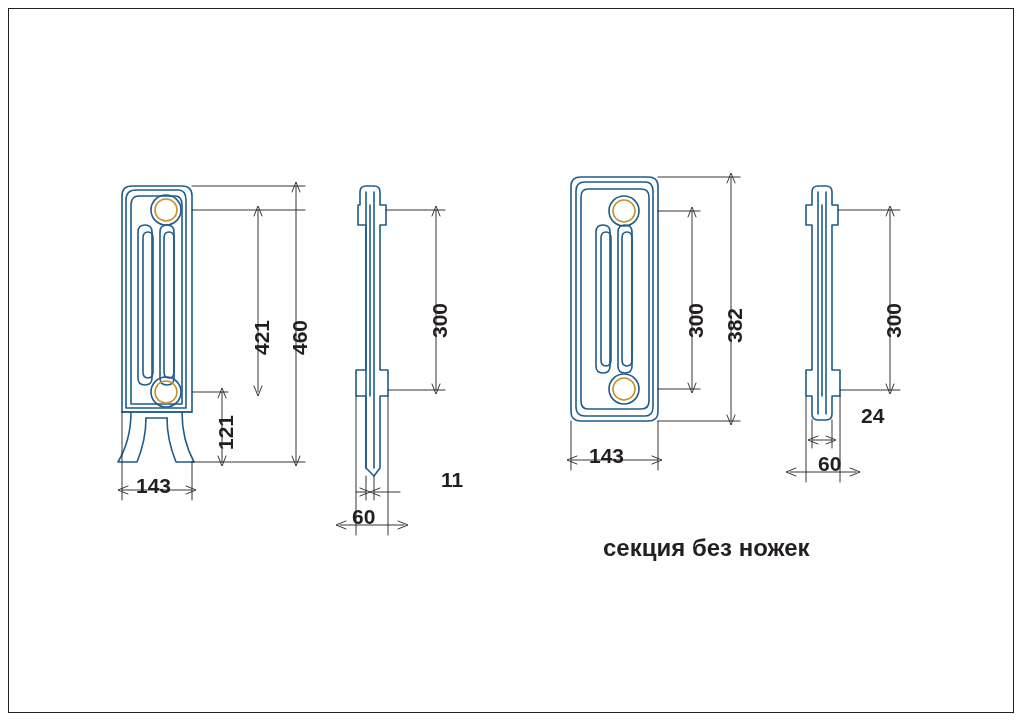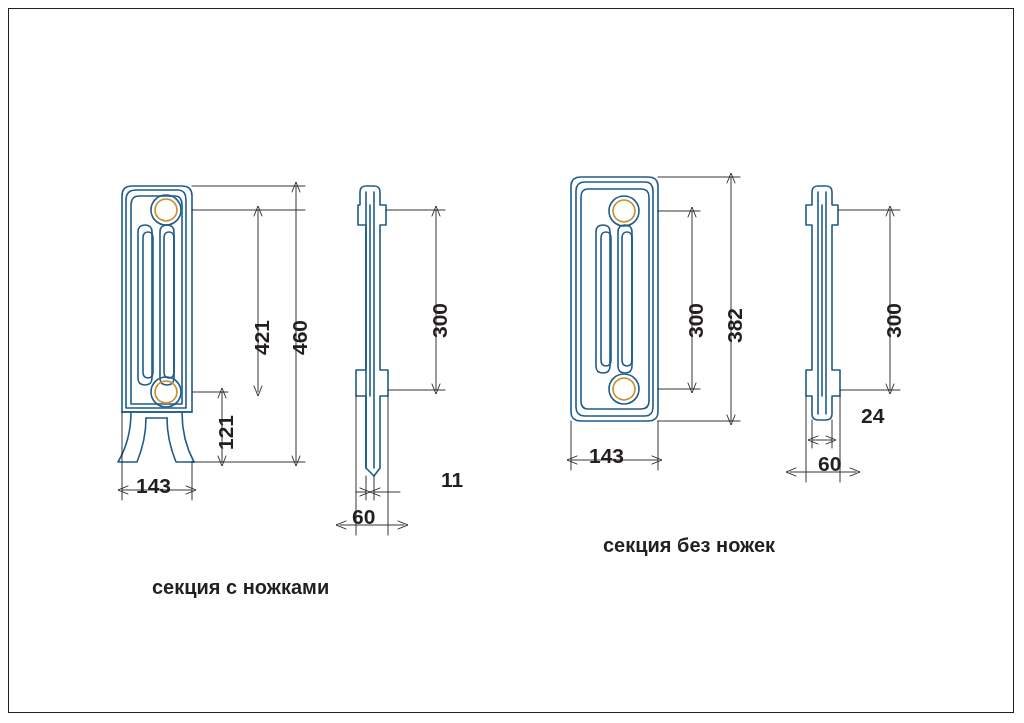--- a/index.html
+++ b/index.html
@@ -33,21 +33,21 @@
     top: 48px;
     width: 1024px;
     text-align: center;
     font-size: 21px;
     font-weight: bold;
     color: #231f20;
     letter-spacing: 0.2px;
   }
   .caption {
     position: absolute;
-    font-size: 20px;
+    font-size: 24px;
     font-weight: bold;
     color: #231f20;
     white-space: nowrap;
   }
   #caption-legs {
     left: 152px;
     top: 576px;
   }
   #caption-nolegs {
     left: 603px;
@@ -229,15 +229,14 @@
   <div class="dimtext" style="left:352px; top:505px;">60</div>
 
   <div class="dimtext vert" style="left:684px; top:338px;">300</div>
   <div class="dimtext vert" style="left:723px; top:343px;">382</div>
   <div class="dimtext" style="left:589px; top:444px;">143</div>
 
   <div class="dimtext vert" style="left:882px; top:338px;">300</div>
   <div class="dimtext" style="left:861px; top:404px;">24</div>
   <div class="dimtext" style="left:818px; top:452px;">60</div>
 
-  <div class="caption" id="caption-legs">секция с ножками</div>
   <div class="caption" id="caption-nolegs">секция без ножек</div>
 </div>
 
 </body></html>

